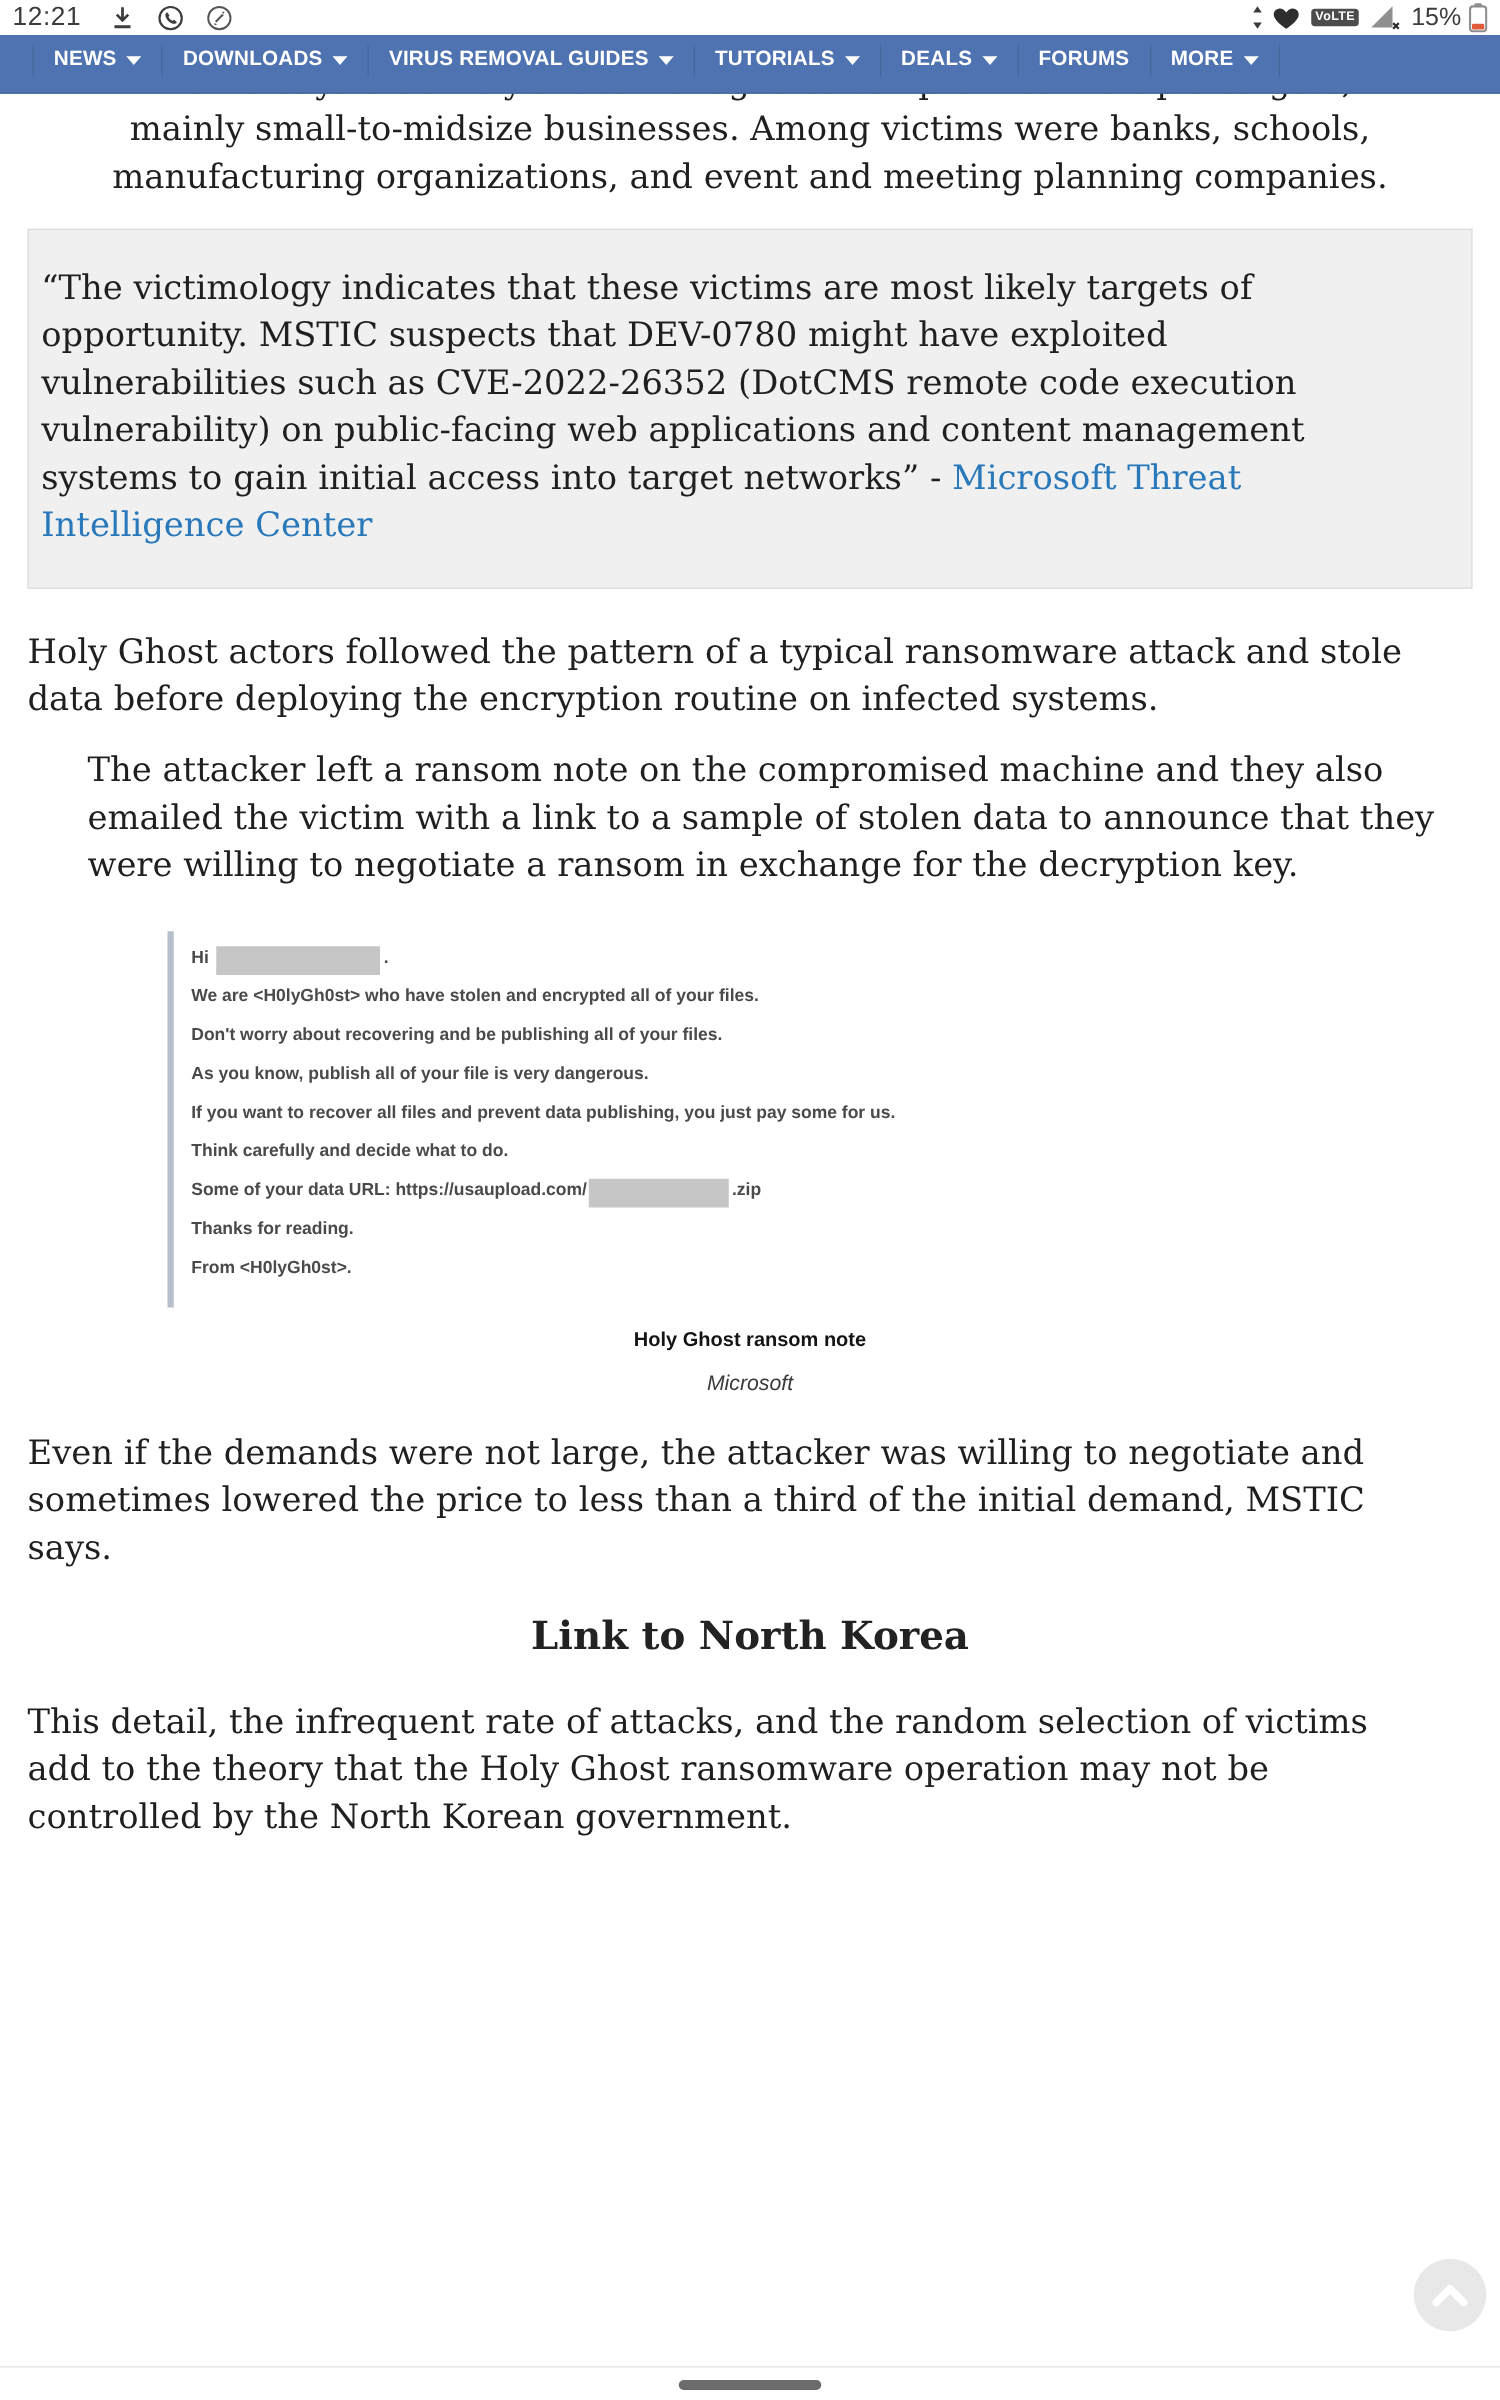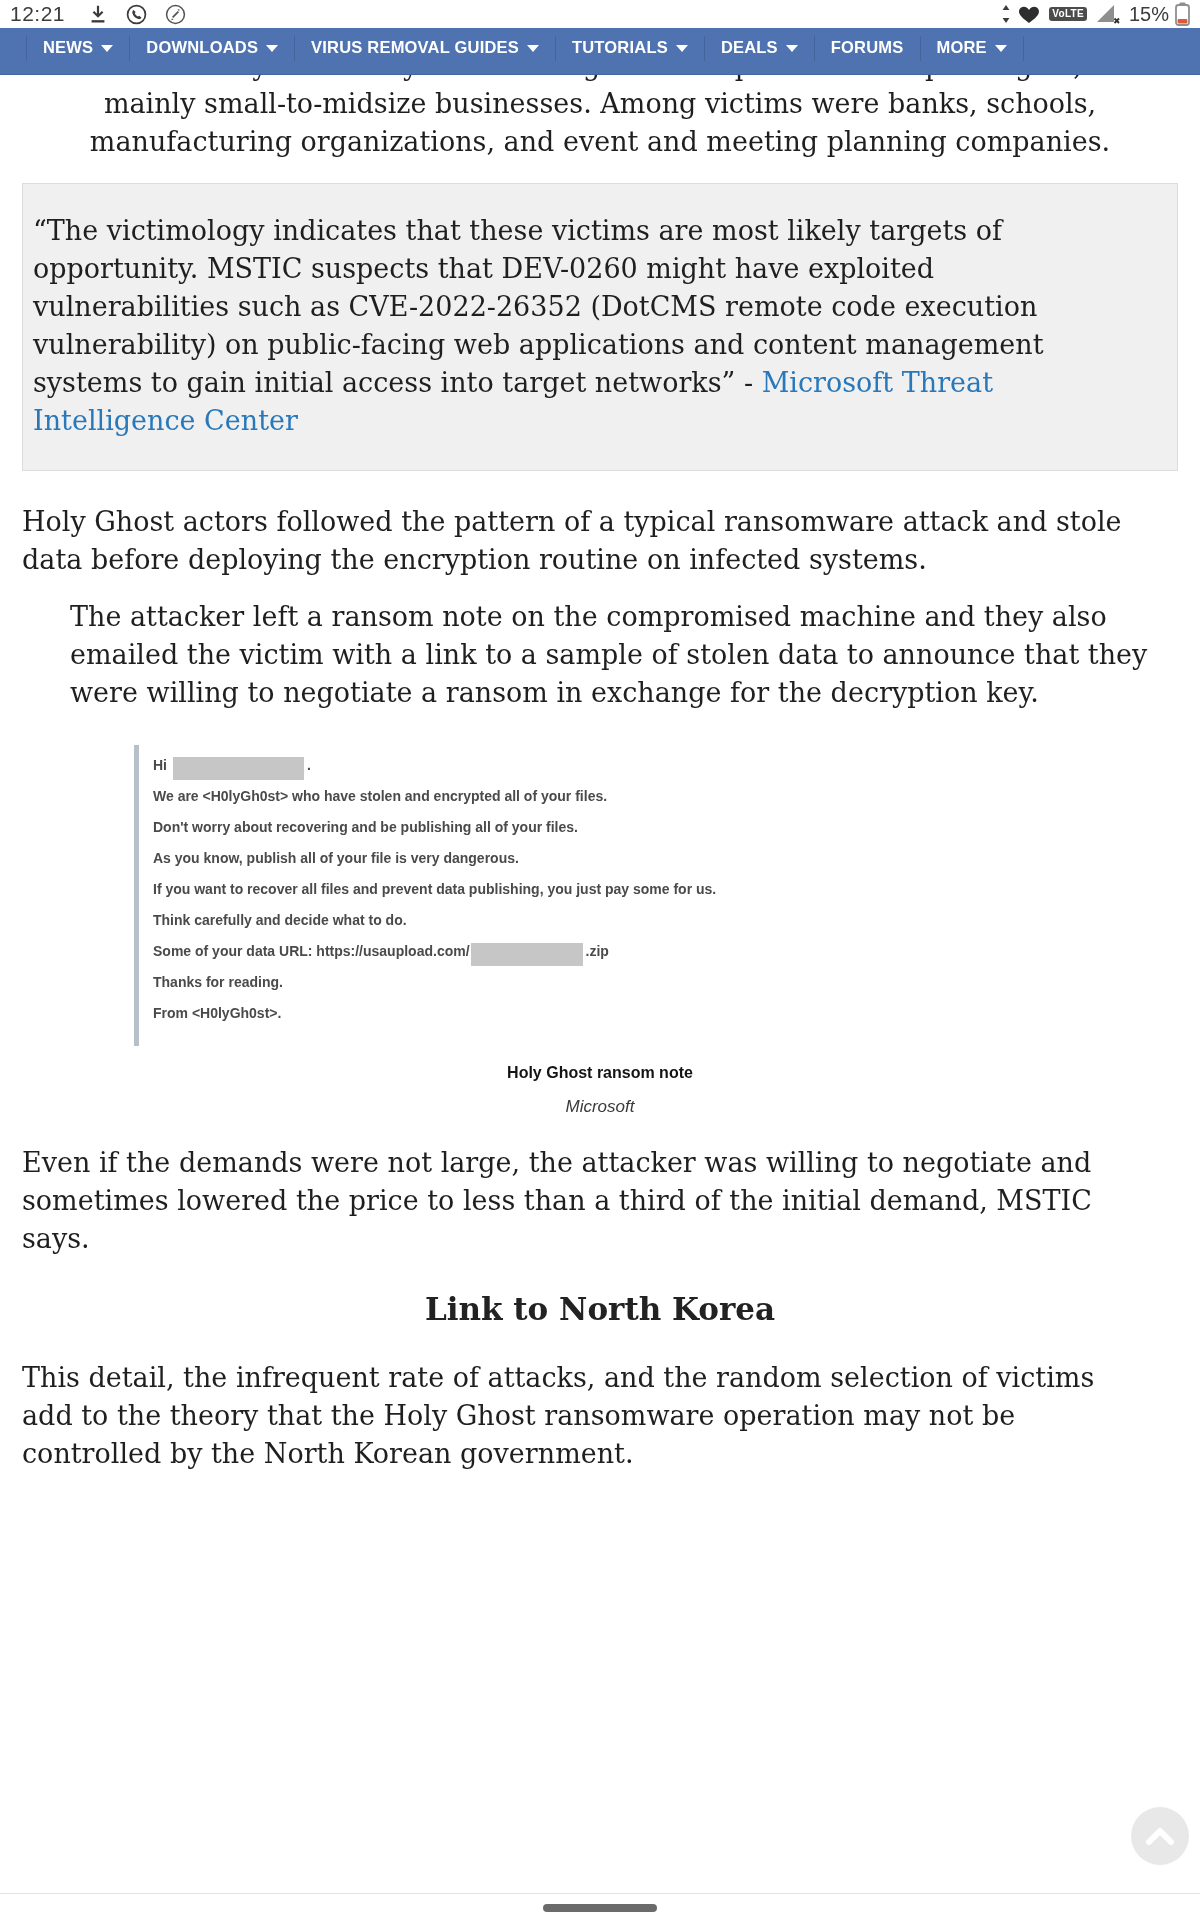--- a/index.html
+++ b/index.html
@@ -154,21 +154,21 @@
     </div>
   </nav>
 
   <main class="article">
     <p class="para p1">MSTIC says that H0lyGh0st managed to compromise multiple targets,
 mainly small-to-midsize businesses. Among victims were banks, schools,
 manufacturing organizations, and event and meeting planning companies.</p>
 
     <blockquote>
       <div class="bq-lines">“The victimology indicates that these victims are most likely targets of
-opportunity. MSTIC suspects that DEV-0260 might have exploited
+opportunity. MSTIC suspects that DEV-0780 might have exploited
 vulnerabilities such as CVE-2022-26352 (DotCMS remote code execution
 vulnerability) on public-facing web applications and content management</div>
       <div class="bq-line"><span>systems to gain initial access into target networks” - </span><a class="link">Microsoft Threat
 Intelligence Center</a></div>
     </blockquote>
 
     <p class="para p2">Holy Ghost actors followed the pattern of a typical ransomware attack and stole
 data before deploying the encryption routine on infected systems.</p>
     <p class="para p3">The attacker left a ransom note on the compromised machine and they also
 emailed the victim with a link to a sample of stolen data to announce that they

